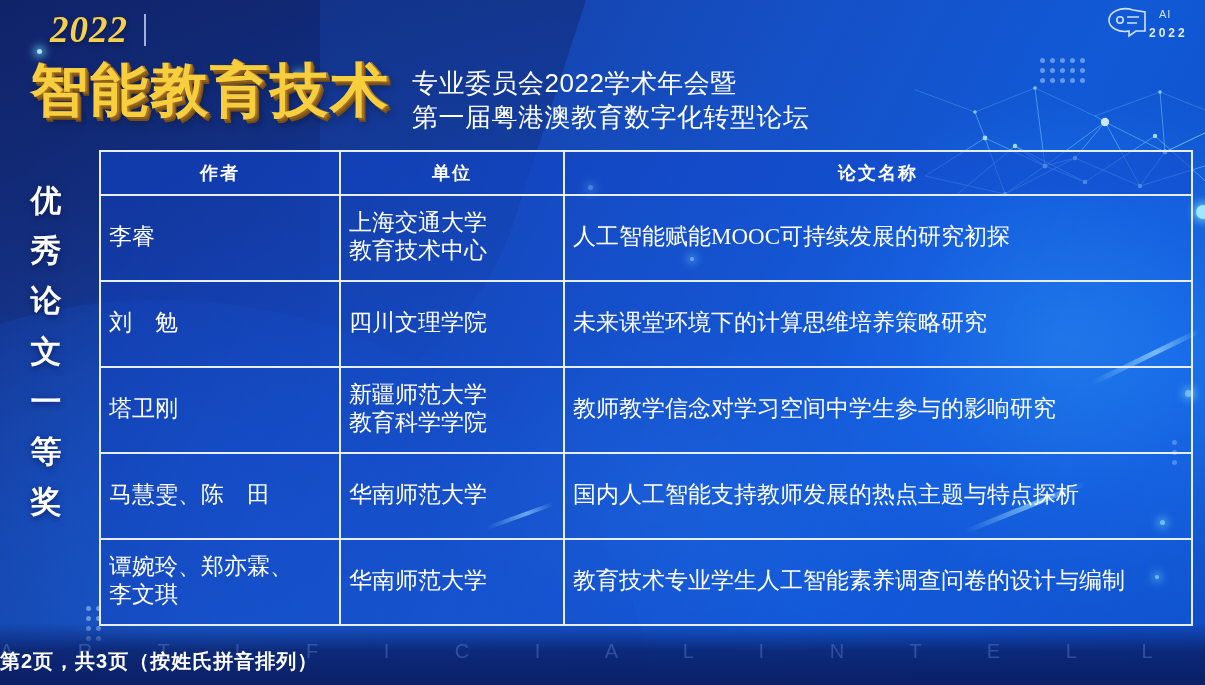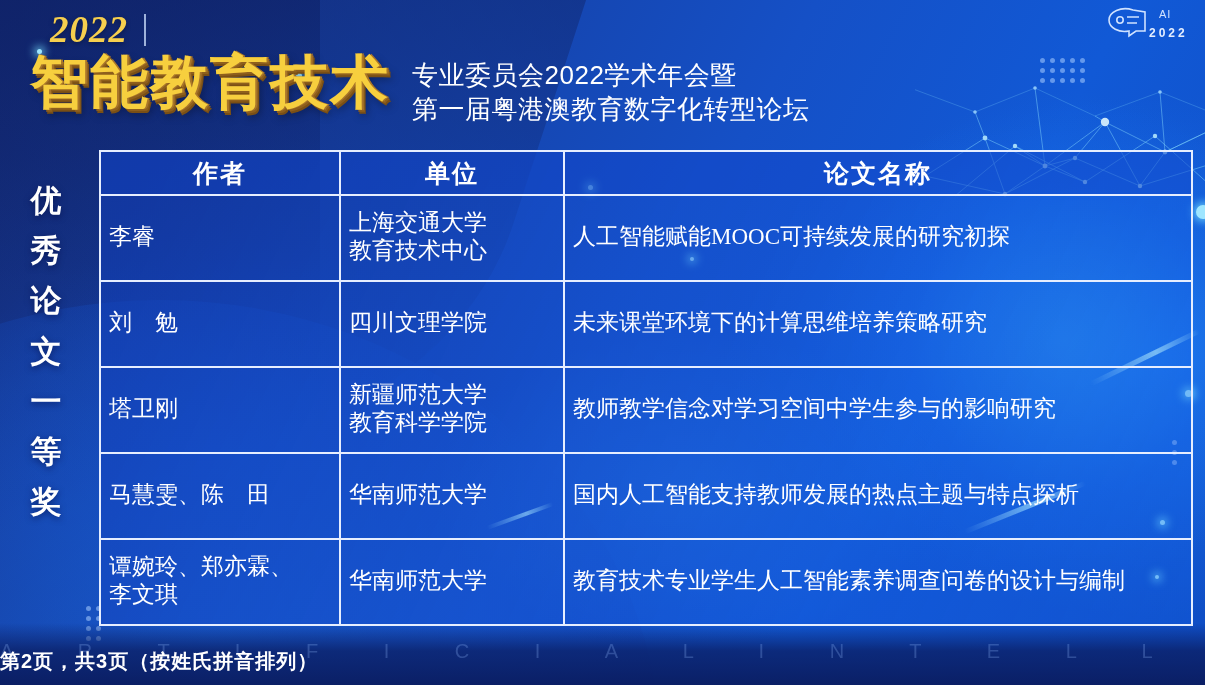--- a/index.html
+++ b/index.html
@@ -89,21 +89,21 @@
   .hdr-row1 { position:absolute; left:50px; top:8px; display:flex; align-items:center; gap:16px; }
   .hdr-year {
     font-size:37px; font-weight:bold; font-style:italic;
     color:#f6cf4e; letter-spacing:1px;
     font-family:"Liberation Serif","DejaVu Serif",serif;
     text-shadow: 0 2px 5px rgba(0,0,0,0.35);
   }
   .hdr-div { width:2px; height:32px; background:rgba(205,225,255,0.75); }
   .hdr-org { font-size:25px; color:#ffffff; letter-spacing:4px; font-weight:500; }
 
-  .hdr-row2 { position:absolute; left:30px; top:52px; display:flex; align-items:flex-start; }
+  .hdr-row2 { position:absolute; left:30px; top:60px; display:flex; align-items:flex-start; }
   .hdr-title {
     font-size:58px; font-weight:bold; line-height:1.05;
     color:#f7cf3e;
     letter-spacing:2px;
     text-shadow:
        2px 0 0 #a9762a,
        3px 2px 0 #8e5f1d,
        4px 4px 0 #7a4f15,
        5px 6px 8px rgba(0,0,0,0.35);
     white-space:nowrap;
@@ -137,21 +137,21 @@
     table-layout:fixed;
     background: linear-gradient(115deg, rgba(18,62,185,0.55) 0%, rgba(21,82,214,0.42) 45%, rgba(20,96,232,0.30) 100%);
   }
   table.awards th, table.awards td {
     border:2px solid #e6eeff;
     color:#ffffff;
     vertical-align:middle;
   }
   table.awards th {
     height:40px;
-    font-size:25px;
+    font-size:18px;
     font-weight:bold;
     text-align:center;
     letter-spacing:2px;
     background: rgba(16,66,196,0.35);
   }
   table.awards td {
     font-size:23px;
     line-height:1.22;
     padding:5px 8px 7px 8px;
     font-family:"Liberation Serif","DejaVu Serif",serif;

